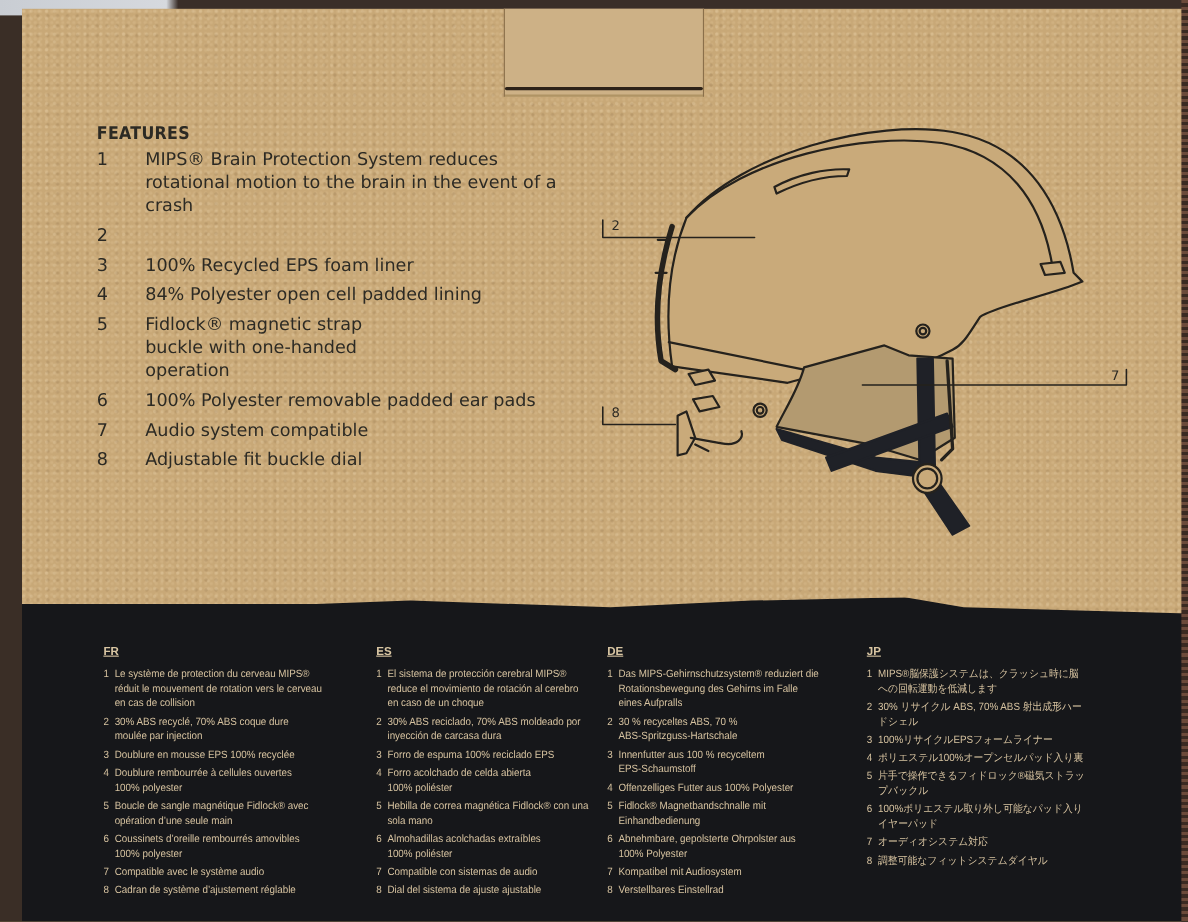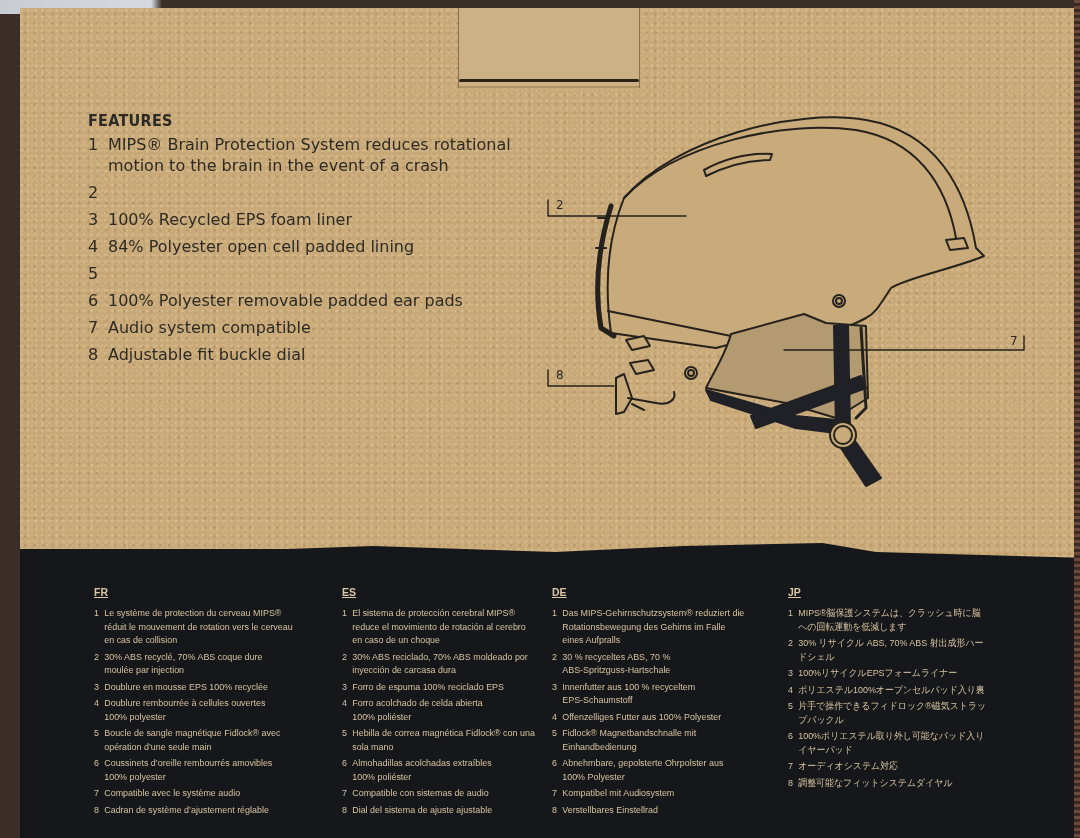--- a/index.html
+++ b/index.html
@@ -43,21 +43,21 @@
   .features h2 {
     margin: 0 0 4px 0; font-size: 16px; font-weight: bold; letter-spacing: 0.3px;
     font-family: "DejaVu Sans", sans-serif;
     transform: scaleX(0.9); transform-origin: left;
   }
   .feat-item {
     display: flex; font-size: 16px; line-height: 21px; margin-bottom: 6px;
     font-family: "DejaVu Sans", sans-serif;
   }
   .feat-item .num { width: 20px; flex: none; }
-  .feat-item .txt { flex: 1; }
+  .feat-item .txt { flex: 1; margin-left: 24px; }
   .diagram {
     position: absolute; left: 516px; top: 90px; width: 500px; height: 400px;
   }
   .callout-label {
     position: absolute; font-size: 12px; color: #2c2a24;
     font-family: "DejaVu Sans", sans-serif;
   }
   .black-panel {
     position: absolute; left: 0; top: 535px; width: 1070px; height: 300px;
     background: #16171a;
@@ -104,20 +104,21 @@
     <div class="feat-item">
       <span class="num">3</span>
       <span class="txt">100% Recycled EPS foam liner</span>
     </div>
     <div class="feat-item">
       <span class="num">4</span>
       <span class="txt">84% Polyester open cell padded lining</span>
     </div>
     <div class="feat-item">
       <span class="num">5</span>
+      <span class="txt" style="max-width:250px">Fidlock® magnetic strap buckle with one-handed operation</span>
     </div>
     <div class="feat-item">
       <span class="num">6</span>
       <span class="txt">100% Polyester removable padded ear pads</span>
     </div>
     <div class="feat-item">
       <span class="num">7</span>
       <span class="txt">Audio system compatible</span>
     </div>
     <div class="feat-item">

